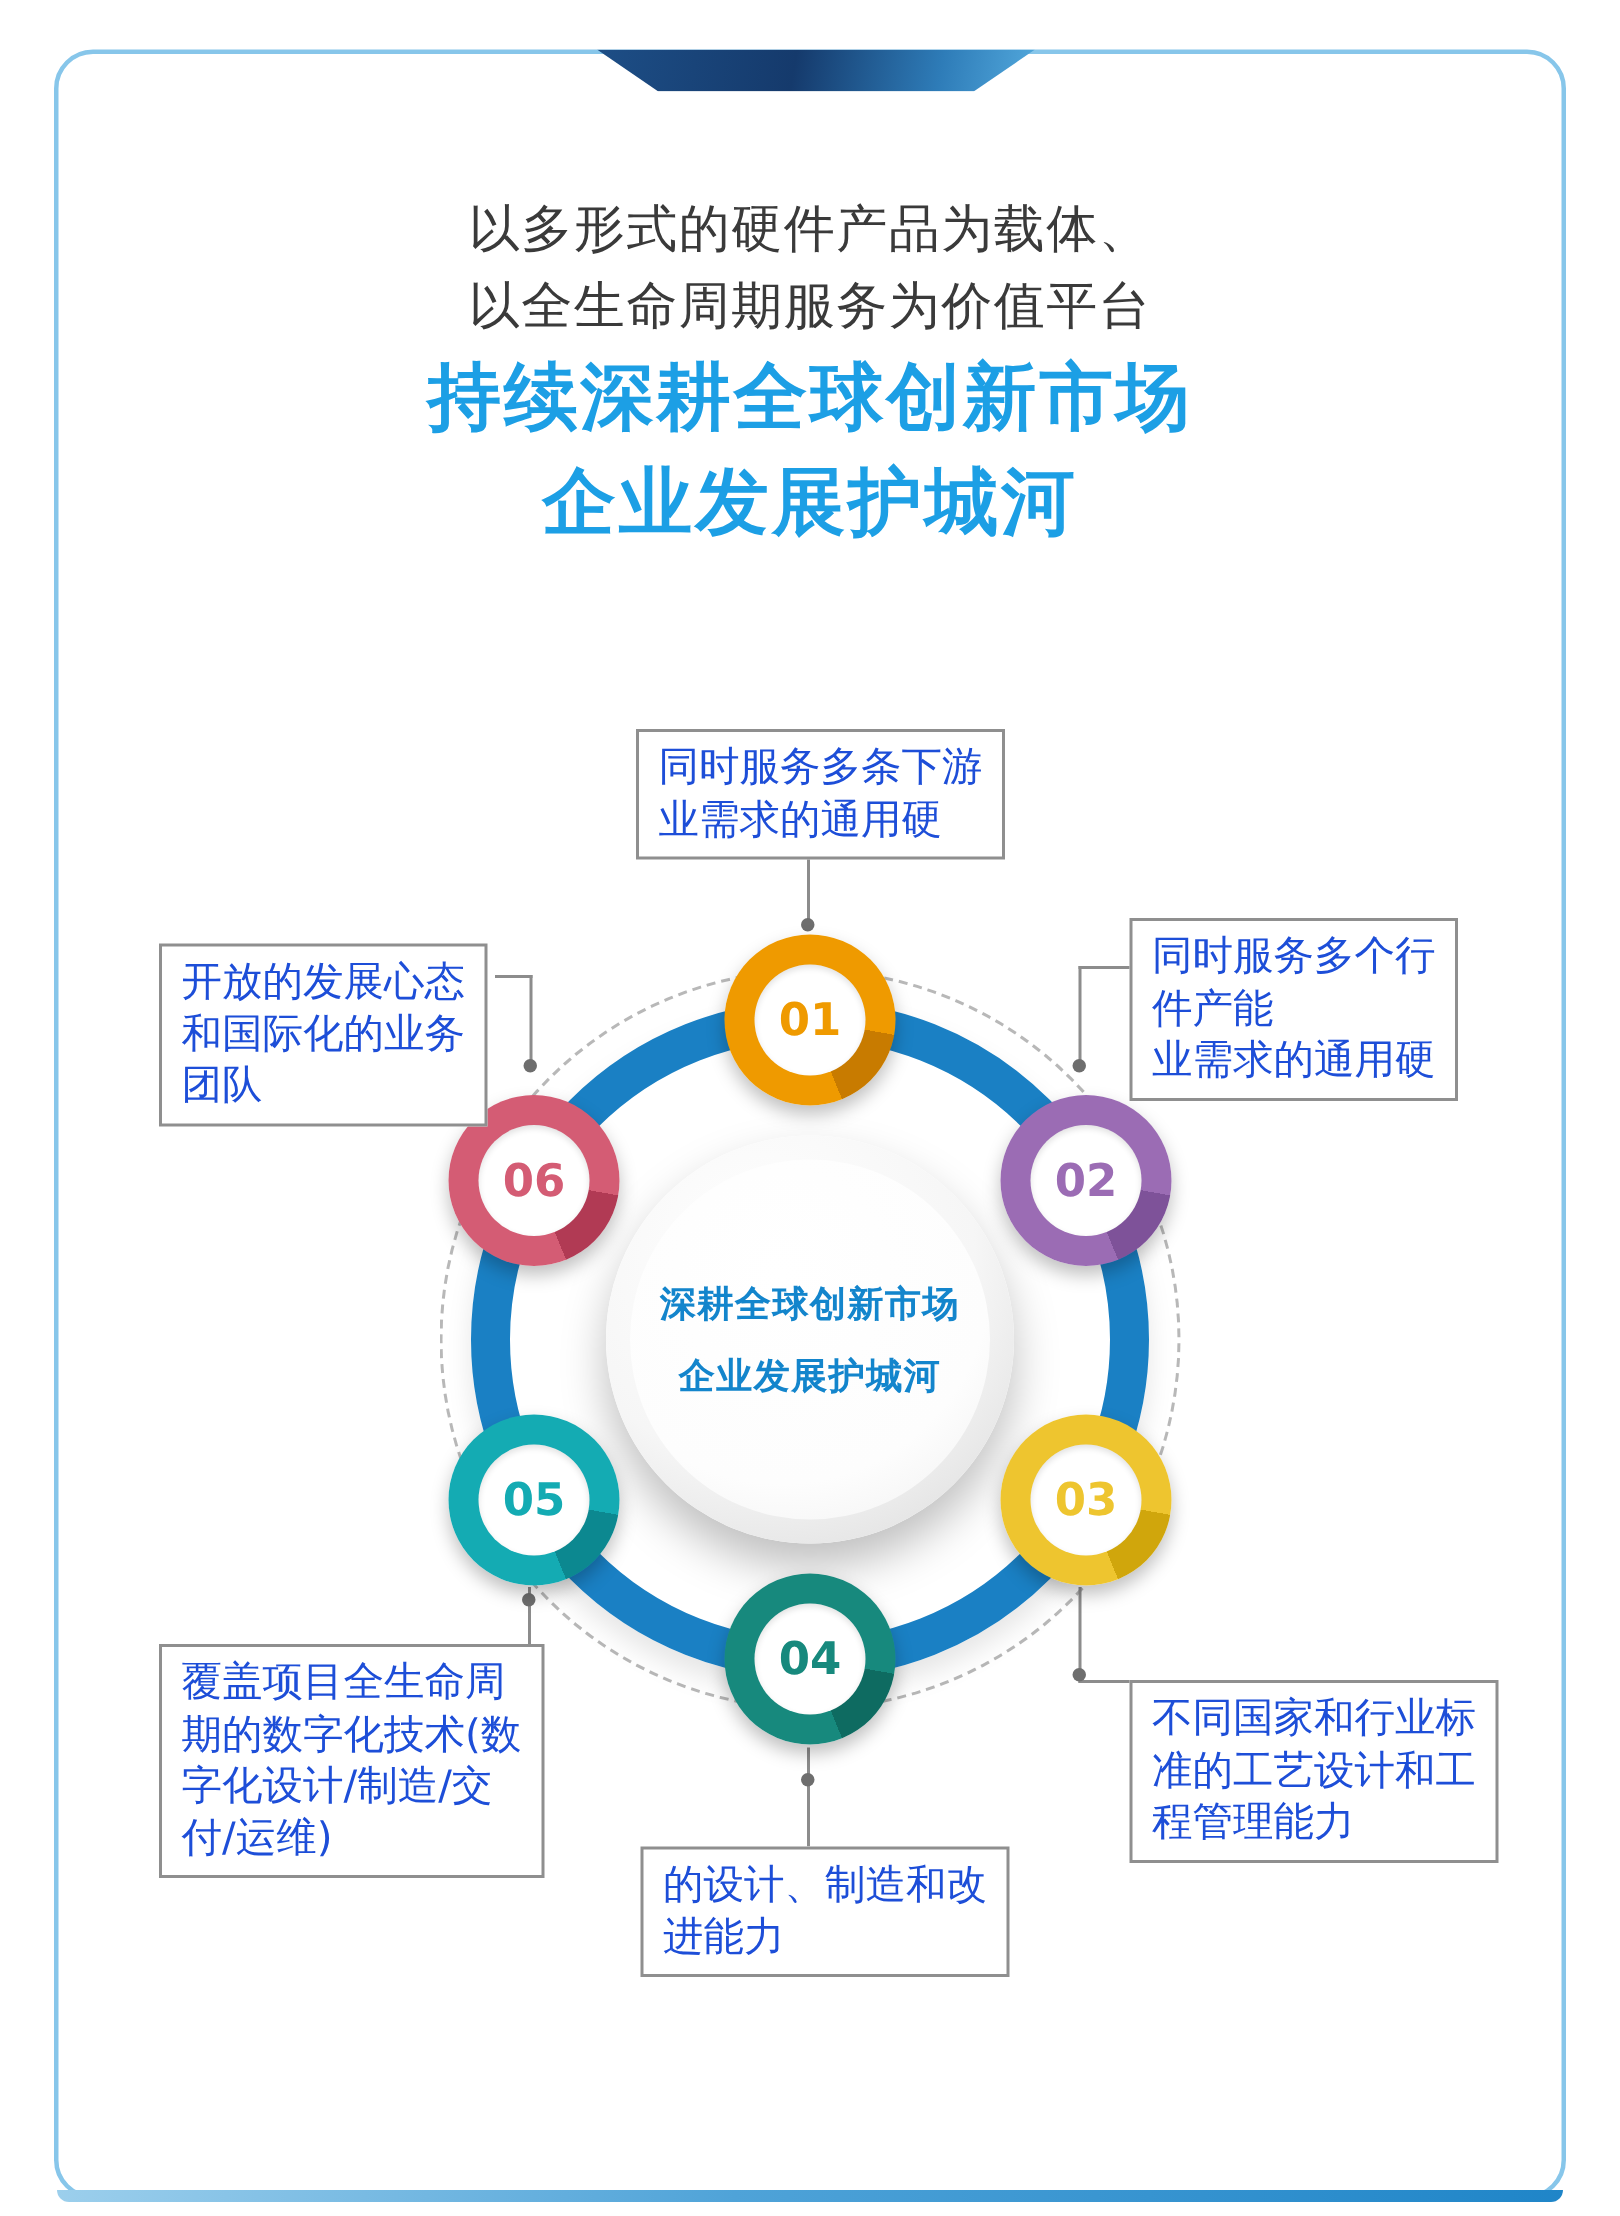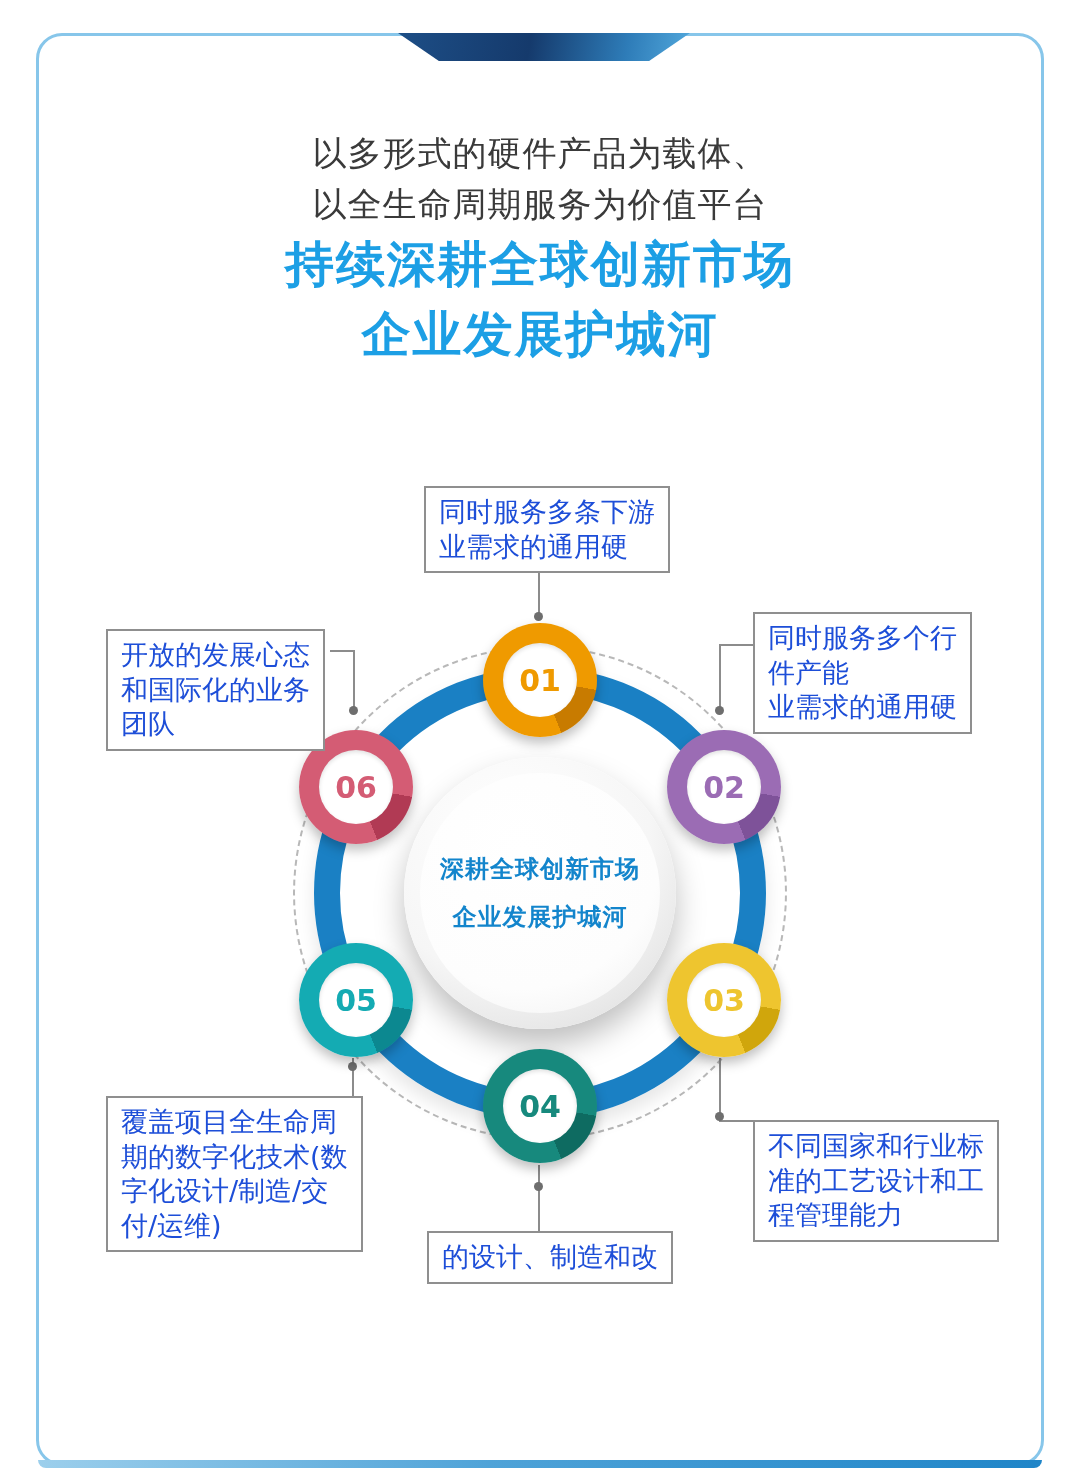--- a/index.html
+++ b/index.html
@@ -242,20 +242,21 @@
     </div>
 
     <div class="callout b3">
       <span class="cl">不同国家和行业标</span>
       <span class="cl">准的工艺设计和工</span>
       <span class="cl">程管理能力</span>
     </div>
 
     <div class="callout b4">
       <span class="cl">的设计、制造和改</span>
+      <span class="cl">进能力</span>
     </div>
 
     <div class="callout b5">
       <span class="cl">覆盖项目全生命周</span>
       <span class="cl">期的数字化技术(数</span>
       <span class="cl">字化设计/制造/交</span>
       <span class="cl">付/运维)</span>
     </div>
 
     <div class="callout b6">

